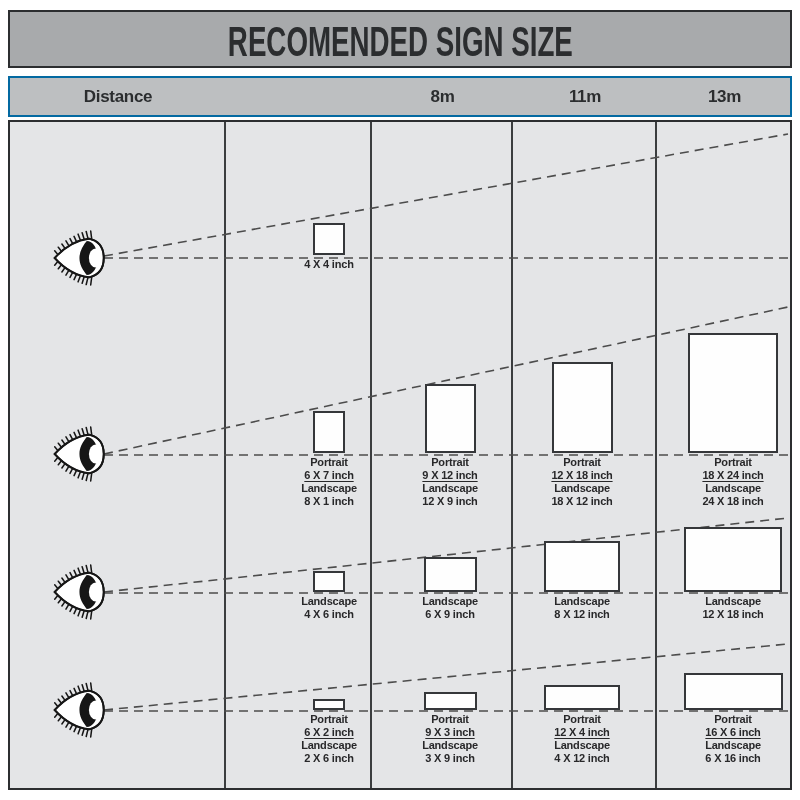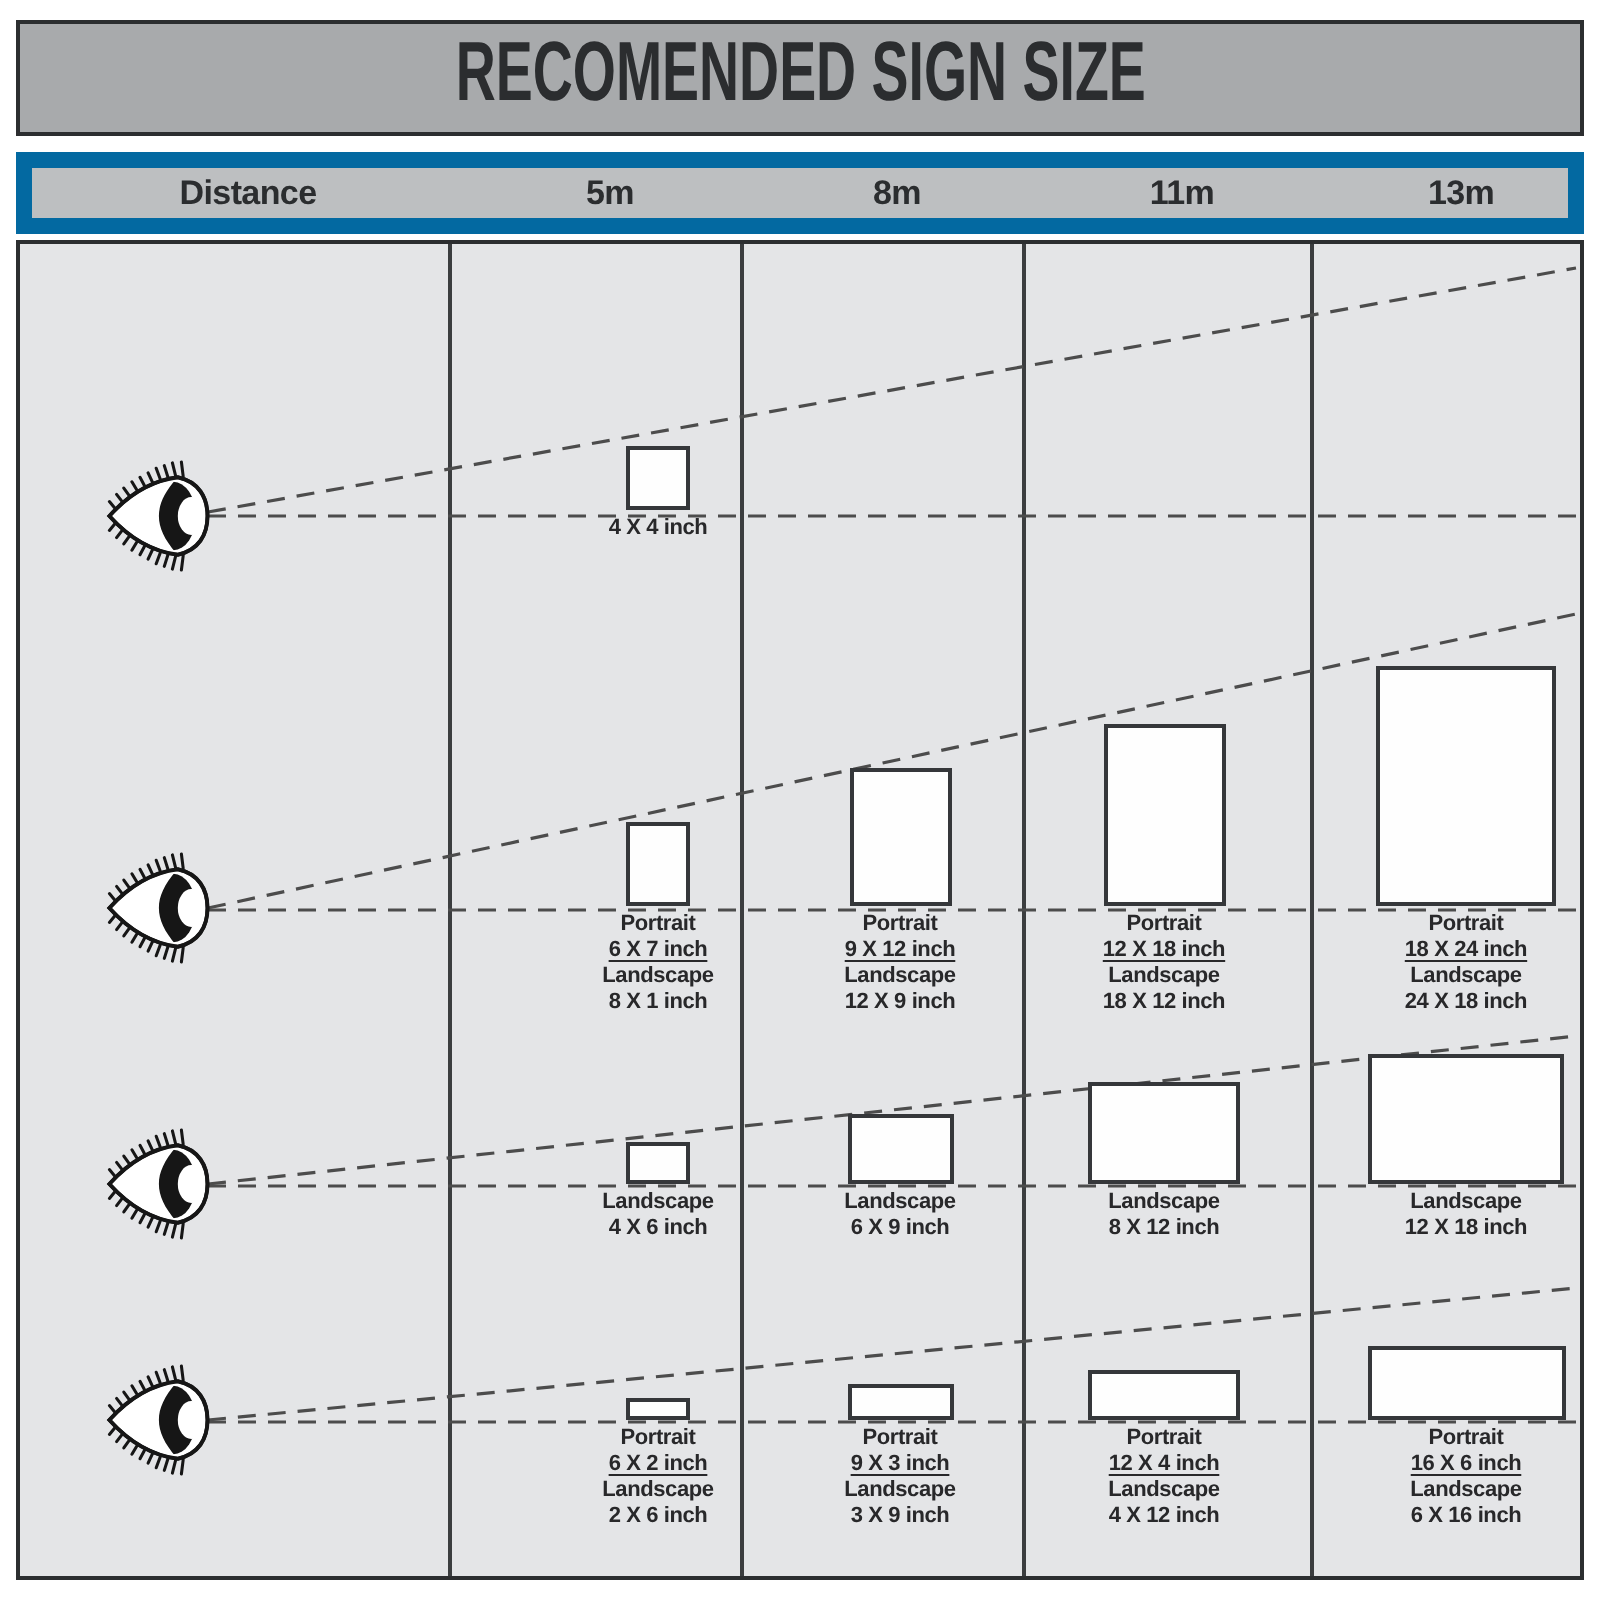--- a/index.html
+++ b/index.html
@@ -2,31 +2,31 @@
 <html><head>
 <meta charset="utf-8">
 <style>
   * { margin:0; padding:0; box-sizing:border-box; }
   html,body { background:#ffffff; }
   body { font-family:"Liberation Sans", sans-serif; width:800px; height:800px; position:relative; overflow:hidden; }
 
   .title-bar {
     position:absolute; left:8px; top:10px; width:784px; height:58px;
     background:#a8aaac; border:2px solid #2c2e30;
-    display:flex; align-items:flex-start; justify-content:center;
+    display:flex; align-items:flex-end; justify-content:center;
   }
   .title-text {
     font-size:42px; font-weight:bold; color:#2b2d2f;
     transform:scaleX(0.66); transform-origin:center; white-space:nowrap;
     letter-spacing:0px;
   }
 
   .header-bar {
     position:absolute; left:8px; top:76px; width:784px; height:41px;
-    background:#bdbfc1; border:8px solid #0369a1;
+    background:#bdbfc1; border:2px solid #0369a1;
   }
   .header-cell {
     position:absolute; top:0; height:100%;
     display:flex; align-items:center; justify-content:center;
     font-size:17px; font-weight:bold; color:#2b2d2f; letter-spacing:-0.3px;
   }
 
   .body-panel {
     position:absolute; left:8px; top:120px; width:784px; height:670px;
     background:#e4e5e7; border:2px solid #2c2e30;
@@ -72,21 +72,20 @@
     </g>
   </defs>
 </svg>
 
 <div class="title-bar">
   <div class="title-text">RECOMENDED SIGN SIZE</div>
 </div>
 
 <div class="header-bar">
   <div class="header-cell" style="left:0; width:216px">Distance</div>
-  <div class="header-cell" style="left:216px; width:146px">5m</div>
   <div class="header-cell" style="left:362px; width:141px">8m</div>
   <div class="header-cell" style="left:503px; width:144px">11m</div>
   <div class="header-cell" style="left:647px; width:135px">13m</div>
 </div>
 
 <div class="body-panel">
 
   <div class="v-divider" style="left:214px"></div>
   <div class="v-divider" style="left:360px"></div>
   <div class="v-divider" style="left:501px"></div>

